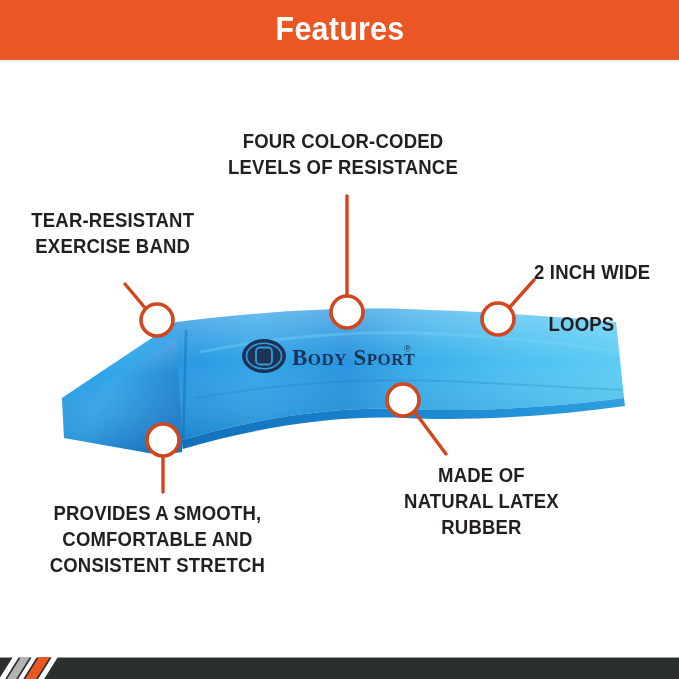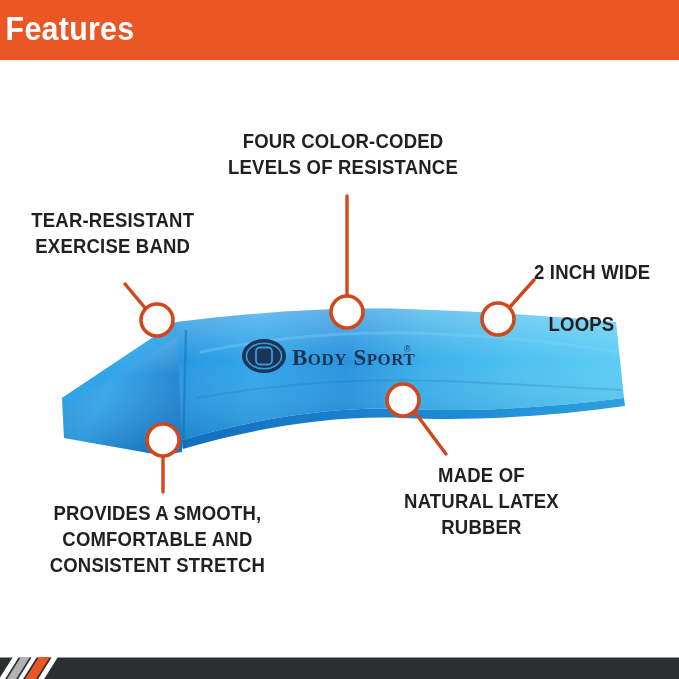--- a/index.html
+++ b/index.html
@@ -9,21 +9,21 @@
     font-family:"Liberation Sans", sans-serif;
     overflow:hidden;
     position:relative;
   }
   #page{position:relative;width:679px;height:679px;overflow:hidden;background:#fff;}
 
   
   .header{
     position:absolute;left:0;top:0;width:679px;height:60px;
     background:#ea5624;
-    display:flex;align-items:center;
+    display:flex;align-items:center;justify-content:center;
   }
   .header-title{
     color:#ffffff;
     font-family:"Liberation Sans", sans-serif;
     font-size:33px;
     font-weight:bold;
     letter-spacing:0.3px;
     transform:scaleX(0.92);
     line-height:1;
     padding-bottom:3px;

